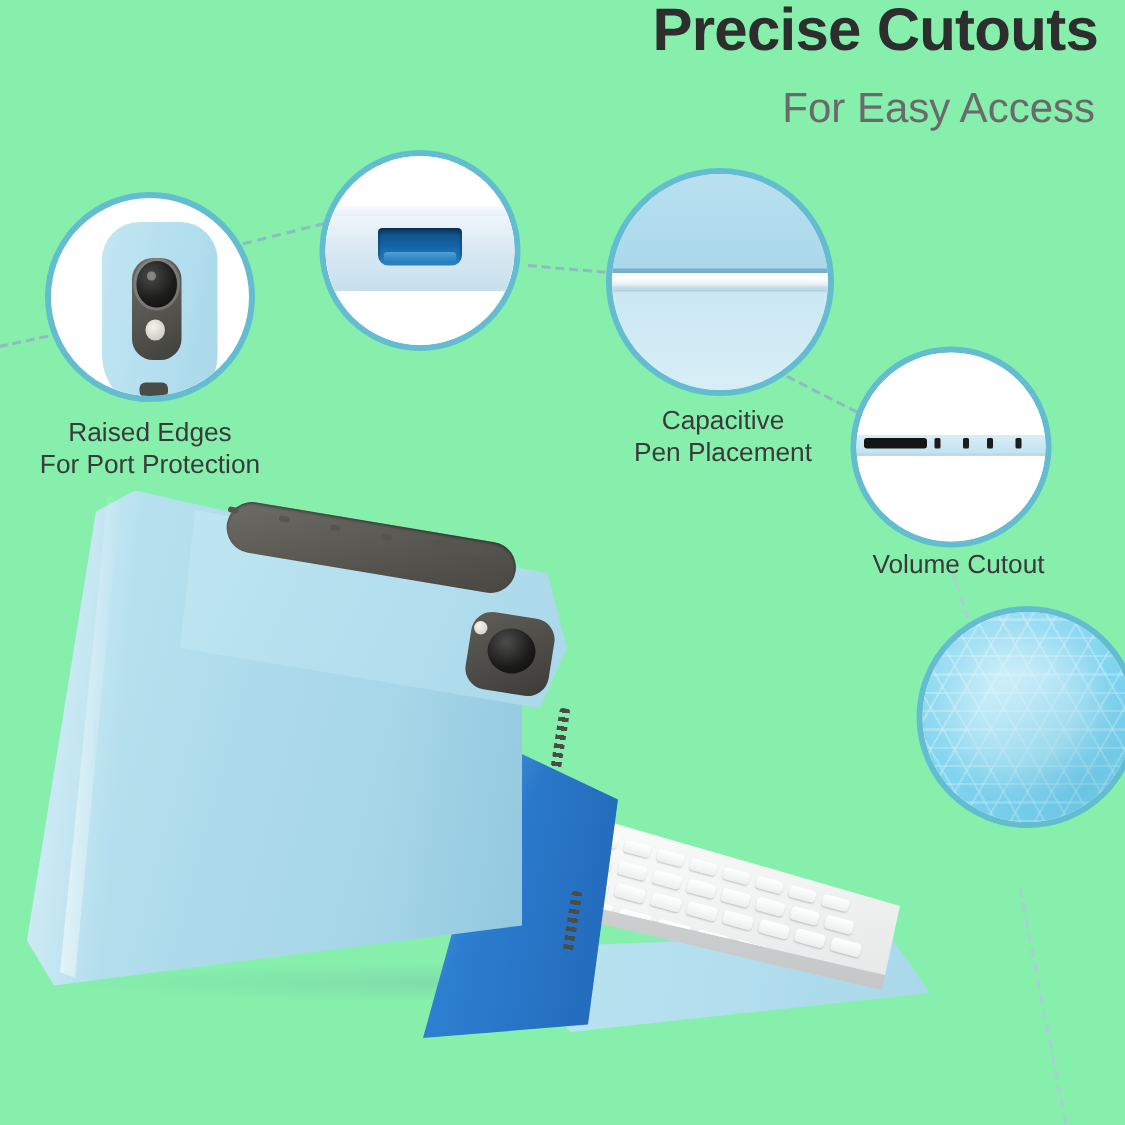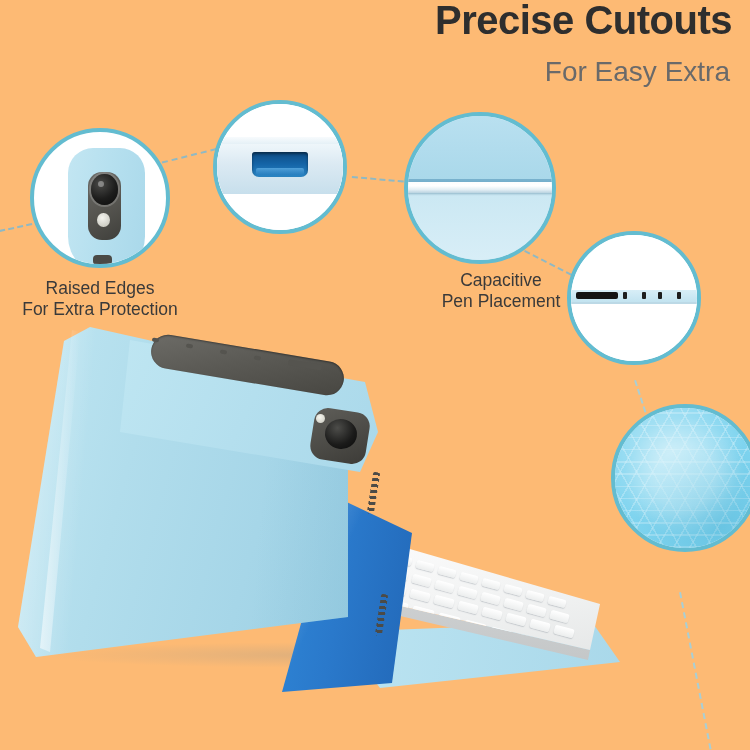--- a/index.html
+++ b/index.html
@@ -1,18 +1,18 @@
 <!DOCTYPE html>
 <html><head>
 <meta charset="utf-8">
 <style>
   html,body{margin:0;padding:0;}
   body{width:750px;height:750px;background:#ffffff;overflow:hidden;
        font-family:"Liberation Sans","DejaVu Sans",sans-serif;}
-  #stage{position:relative;width:750px;height:750px;background:#fdba74;overflow:hidden;}
+  #stage{position:relative;width:750px;height:750px;background:#86efac;overflow:hidden;}
 
   
   .title{position:absolute;right:18px;top:-2px;font-size:40px;font-weight:bold;
          color:#2e2e2e;letter-spacing:-0.5px;white-space:nowrap;}
   .subtitle{position:absolute;right:20px;top:56px;font-size:28px;font-weight:normal;
             color:#6a6a6a;white-space:nowrap;}
 
   
   .bubble{position:absolute;border-radius:50%;box-sizing:border-box;
           border:4px solid #63bcd0;overflow:hidden;background:#cfe9f4;}
@@ -162,63 +162,64 @@
   
   #shadow{left:40px;top:320px;width:560px;height:26px;border-radius:50%;
      background:radial-gradient(ellipse at 50% 50%,rgba(90,130,160,.18),rgba(255,255,255,0) 70%);}
 </style>
 </head>
 <body>
 
 <div id="stage">
 
   <div class="title">Precise Cutouts</div>
-  <div class="subtitle">For Easy Extra</div>
+  <div class="subtitle">For Easy Access</div>
 
   <div class="dash" style="left:-10px;top:232px;width:52px;transform:rotate(-12deg);"></div>
   <div class="dash" style="left:152px;top:164px;width:66px;transform:rotate(-14deg);"></div>
   <div class="dash" style="left:352px;top:176px;width:52px;transform:rotate(5deg);"></div>
   <div class="dash" style="left:525px;top:250px;width:62px;transform:rotate(27deg);"></div>
   <div class="dash pale" style="left:636px;top:380px;width:52px;transform:rotate(72deg);"></div>
   <div class="dash pale" style="left:681px;top:592px;width:160px;transform:rotate(79deg);"></div>
 
   <div class="bubble" id="b1" style="left:30px;top:128px;width:140px;height:140px;background:#ffffff;">
     <div id="b1-case"></div>
     <div id="b1-mod"></div>
     <div id="b1-lens"></div>
     <div id="b1-flash"></div>
     <div id="b1-notch"></div>
   </div>
   <div class="caption" style="left:0px;top:278px;width:200px;">Raised Edges
-For Extra Protection</div>
+For Port Protection</div>
 
   <div class="bubble" id="b2" style="left:213px;top:100px;width:134px;height:134px;background:#fff;">
     <div class="bg"></div>
     <div id="b2-bar"></div>
     <div id="b2-top"></div>
     <div id="b2-port"></div>
   </div>
 
   <div class="bubble" id="b3" style="left:404px;top:112px;width:152px;height:152px;">
     <div class="bg"></div>
     <div id="b3-pen"></div>
   </div>
-  <div class="caption" style="left:415px;top:270px;width:172px;">Capacitive
+  <div class="caption" style="left:396px;top:270px;width:172px;">Capacitive
 Pen Placement</div>
 
   <div class="bubble" id="b4" style="left:567px;top:231px;width:134px;height:134px;background:#fff;">
     <div class="bg"></div>
     <div id="b4-bar"></div>
     <div id="b4-edge"></div>
     <div id="b4-btn"></div>
     <div class="vnub" style="left:41%;"></div>
     <div class="vnub" style="left:56%;"></div>
     <div class="vnub" style="left:69%;"></div>
     <div class="vnub" style="left:84%;"></div>
   </div>
+  <div class="caption" style="left:554px;top:366px;width:170px;">Volume Cutout</div>
 
   <div class="bubble" id="b5" style="left:611px;top:404px;width:148px;height:148px;">
     <div class="bg"></div>
     <div id="b5-hex"></div>
     <div id="b5-sheen"></div>
   </div>
 
   <div id="product">
 
     <div class="pc" id="shadow"></div>

